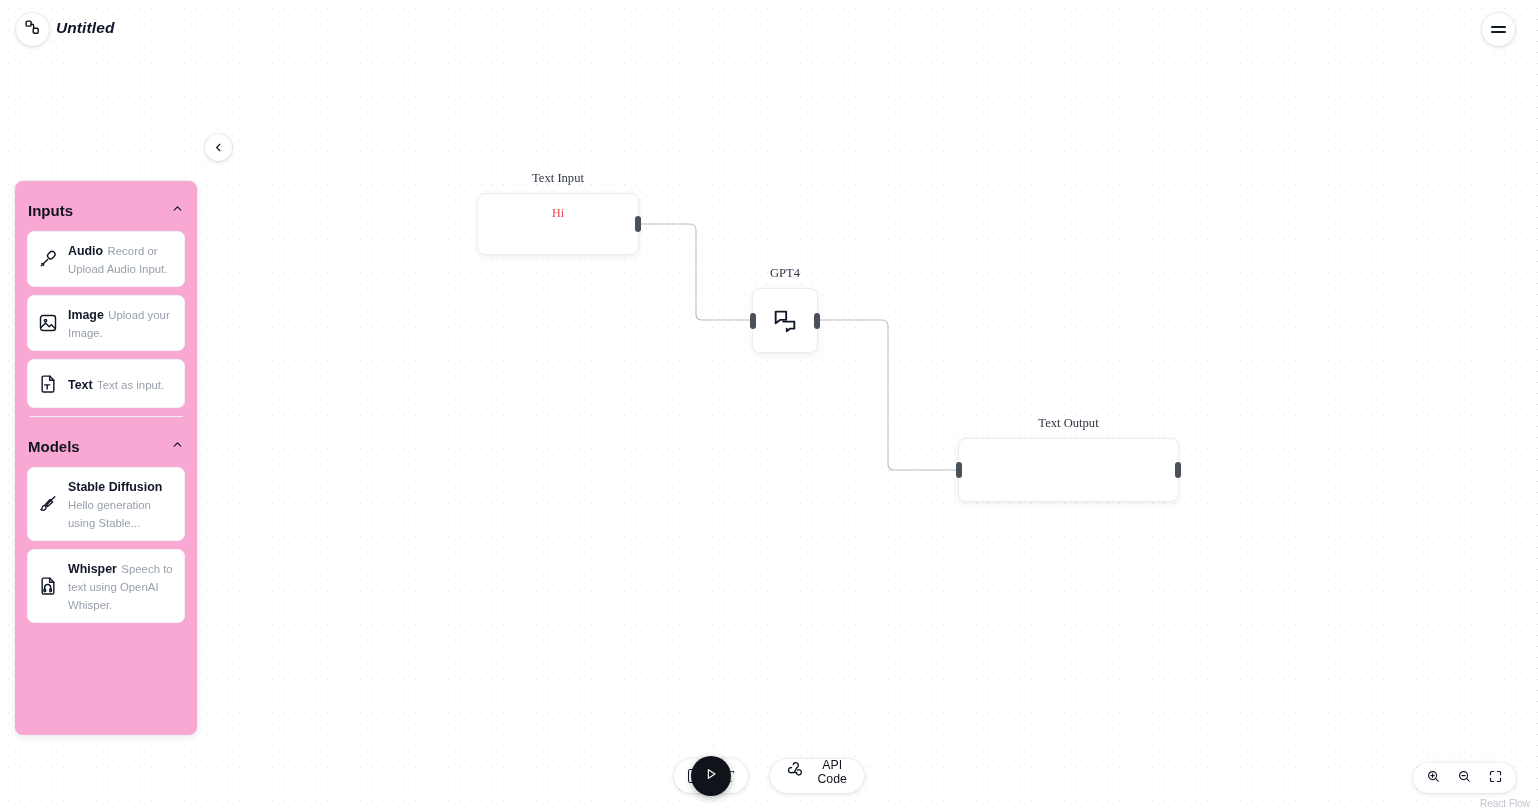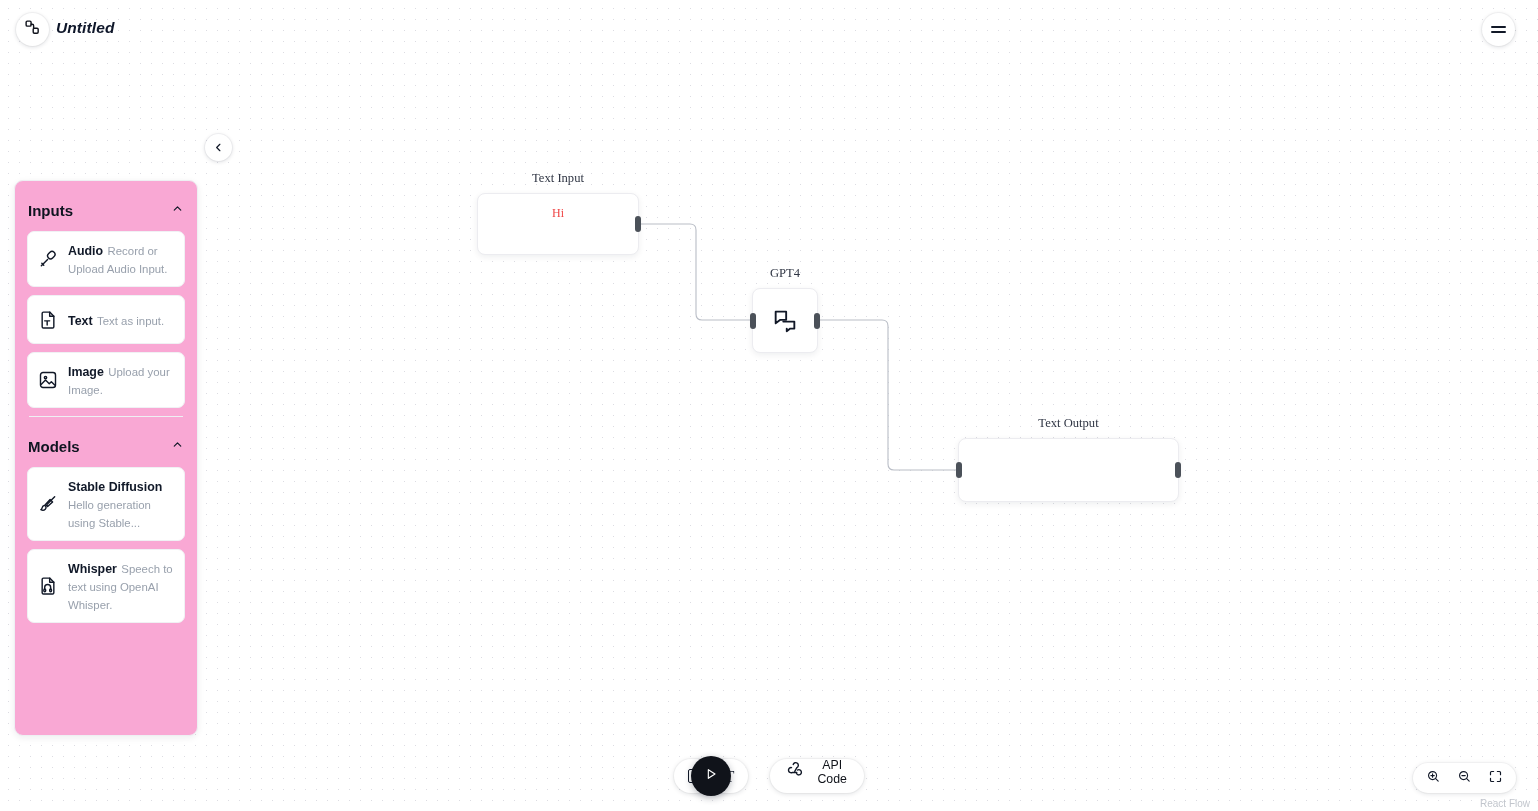--- a/index.html
+++ b/index.html
@@ -303,42 +303,42 @@
         </span>
         <span class="txt">
           <span class="nm">Audio</span>
           <span class="ds">Record or Upload Audio Input.</span>
         </span>
       </div>
 
       <div class="node-card">
         <span class="ic">
           <svg width="20" height="20" viewBox="0 0 24 24" fill="none" stroke="#111827" stroke-width="1.7" stroke-linecap="round" stroke-linejoin="round">
+            <rect x="3" y="3" width="18" height="18" rx="3"></rect>
+            <circle cx="9" cy="9" r="1.4"></circle>
+            <path d="M4 17l5-5 4.5 4.5L16 14l4 4"></path>
+          </svg>
+        </span>
+        <span class="txt">
+          <span class="nm">Image</span>
+          <span class="ds">Upload your Image.</span>
+        </span>
+      </div>
+
+      <div class="node-card">
+        <span class="ic">
+          <svg width="20" height="20" viewBox="0 0 24 24" fill="none" stroke="#111827" stroke-width="1.7" stroke-linecap="round" stroke-linejoin="round">
             <path d="M14 2.5H6.5A1.5 1.5 0 0 0 5 4v16a1.5 1.5 0 0 0 1.5 1.5h11A1.5 1.5 0 0 0 19 20V7.5z"></path>
             <path d="M14 2.5V7.5H19"></path>
             <path d="M8 13h6M11 13v5"></path>
           </svg>
         </span>
         <span class="txt">
           <span class="nm">Text</span>
           <span class="ds">Text as input.</span>
-        </span>
-      </div>
-
-      <div class="node-card">
-        <span class="ic">
-          <svg width="20" height="20" viewBox="0 0 24 24" fill="none" stroke="#111827" stroke-width="1.7" stroke-linecap="round" stroke-linejoin="round">
-            <rect x="3" y="3" width="18" height="18" rx="3"></rect>
-            <circle cx="9" cy="9" r="1.4"></circle>
-            <path d="M4 17l5-5 4.5 4.5L16 14l4 4"></path>
-          </svg>
-        </span>
-        <span class="txt">
-          <span class="nm">Image</span>
-          <span class="ds">Upload your Image.</span>
         </span>
       </div>
 
       <div class="divider"></div>
 
       <div class="group-head">
         <span class="group-title">Models</span>
         <span class="chev">
           <svg width="13" height="13" viewBox="0 0 24 24" fill="none" stroke="#111827" stroke-width="2.2" stroke-linecap="round" stroke-linejoin="round">
               <path d="M6 15l6-6 6 6"></path>

